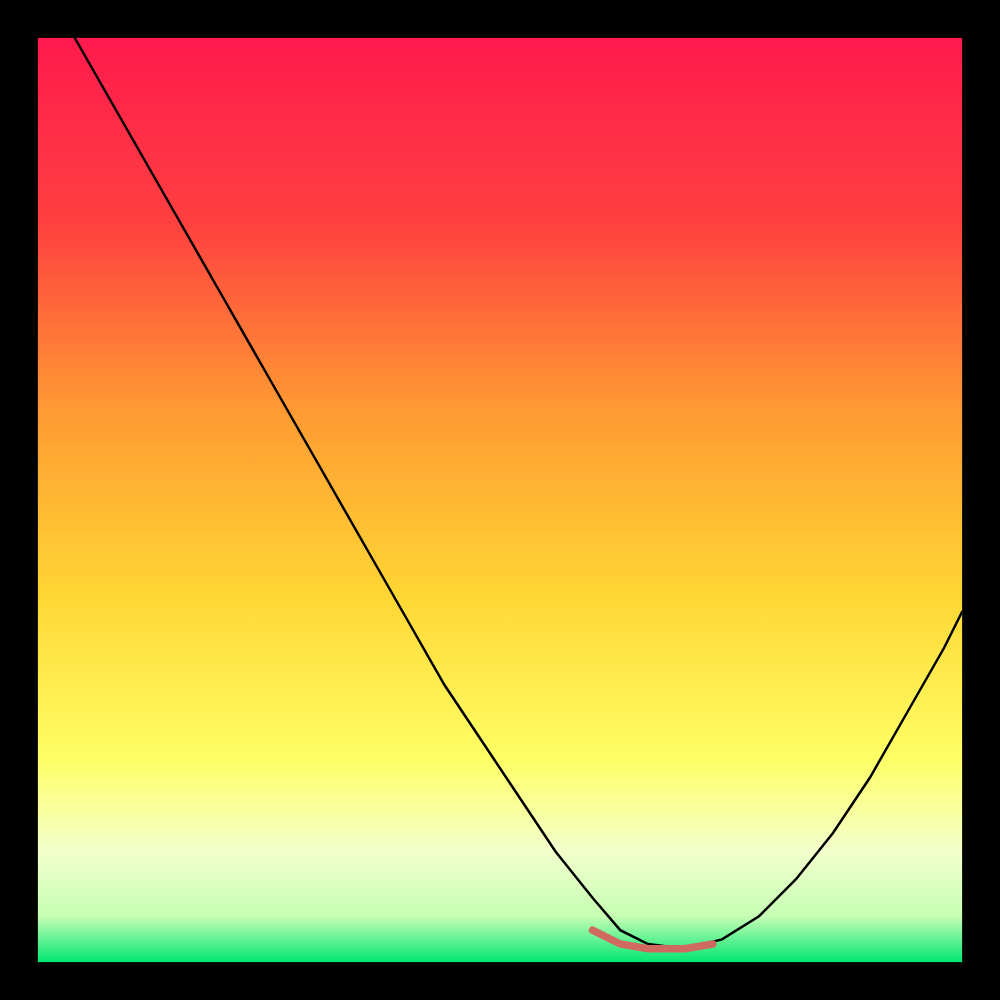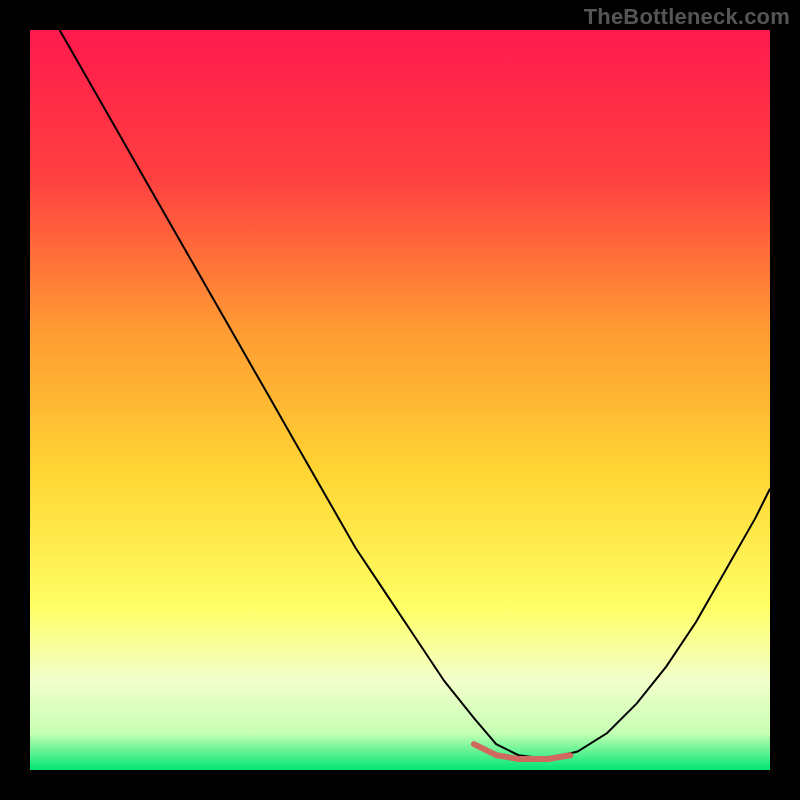--- a/index.html
+++ b/index.html
@@ -36,21 +36,20 @@
     overflow: hidden;
   }
   svg {
     display: block;
   }
 </style>
 </head>
 <body>
 
 <div class="frame">
-  <div class="watermark">TheBottleneck.com</div>
 
   <div class="plot-area">
     <svg id="chart-svg" width="740" height="740" viewBox="0 0 740 740">
       <defs>
         <linearGradient id="bg-grad" x1="0" y1="0" x2="0" y2="1">
             <stop offset="0%" stop-color="#ff1a4d"></stop>
             <stop offset="20%" stop-color="#ff4040"></stop>
             <stop offset="40%" stop-color="#ff9933"></stop>
             <stop offset="60%" stop-color="#ffd633"></stop>
             <stop offset="78%" stop-color="#ffff66"></stop>

